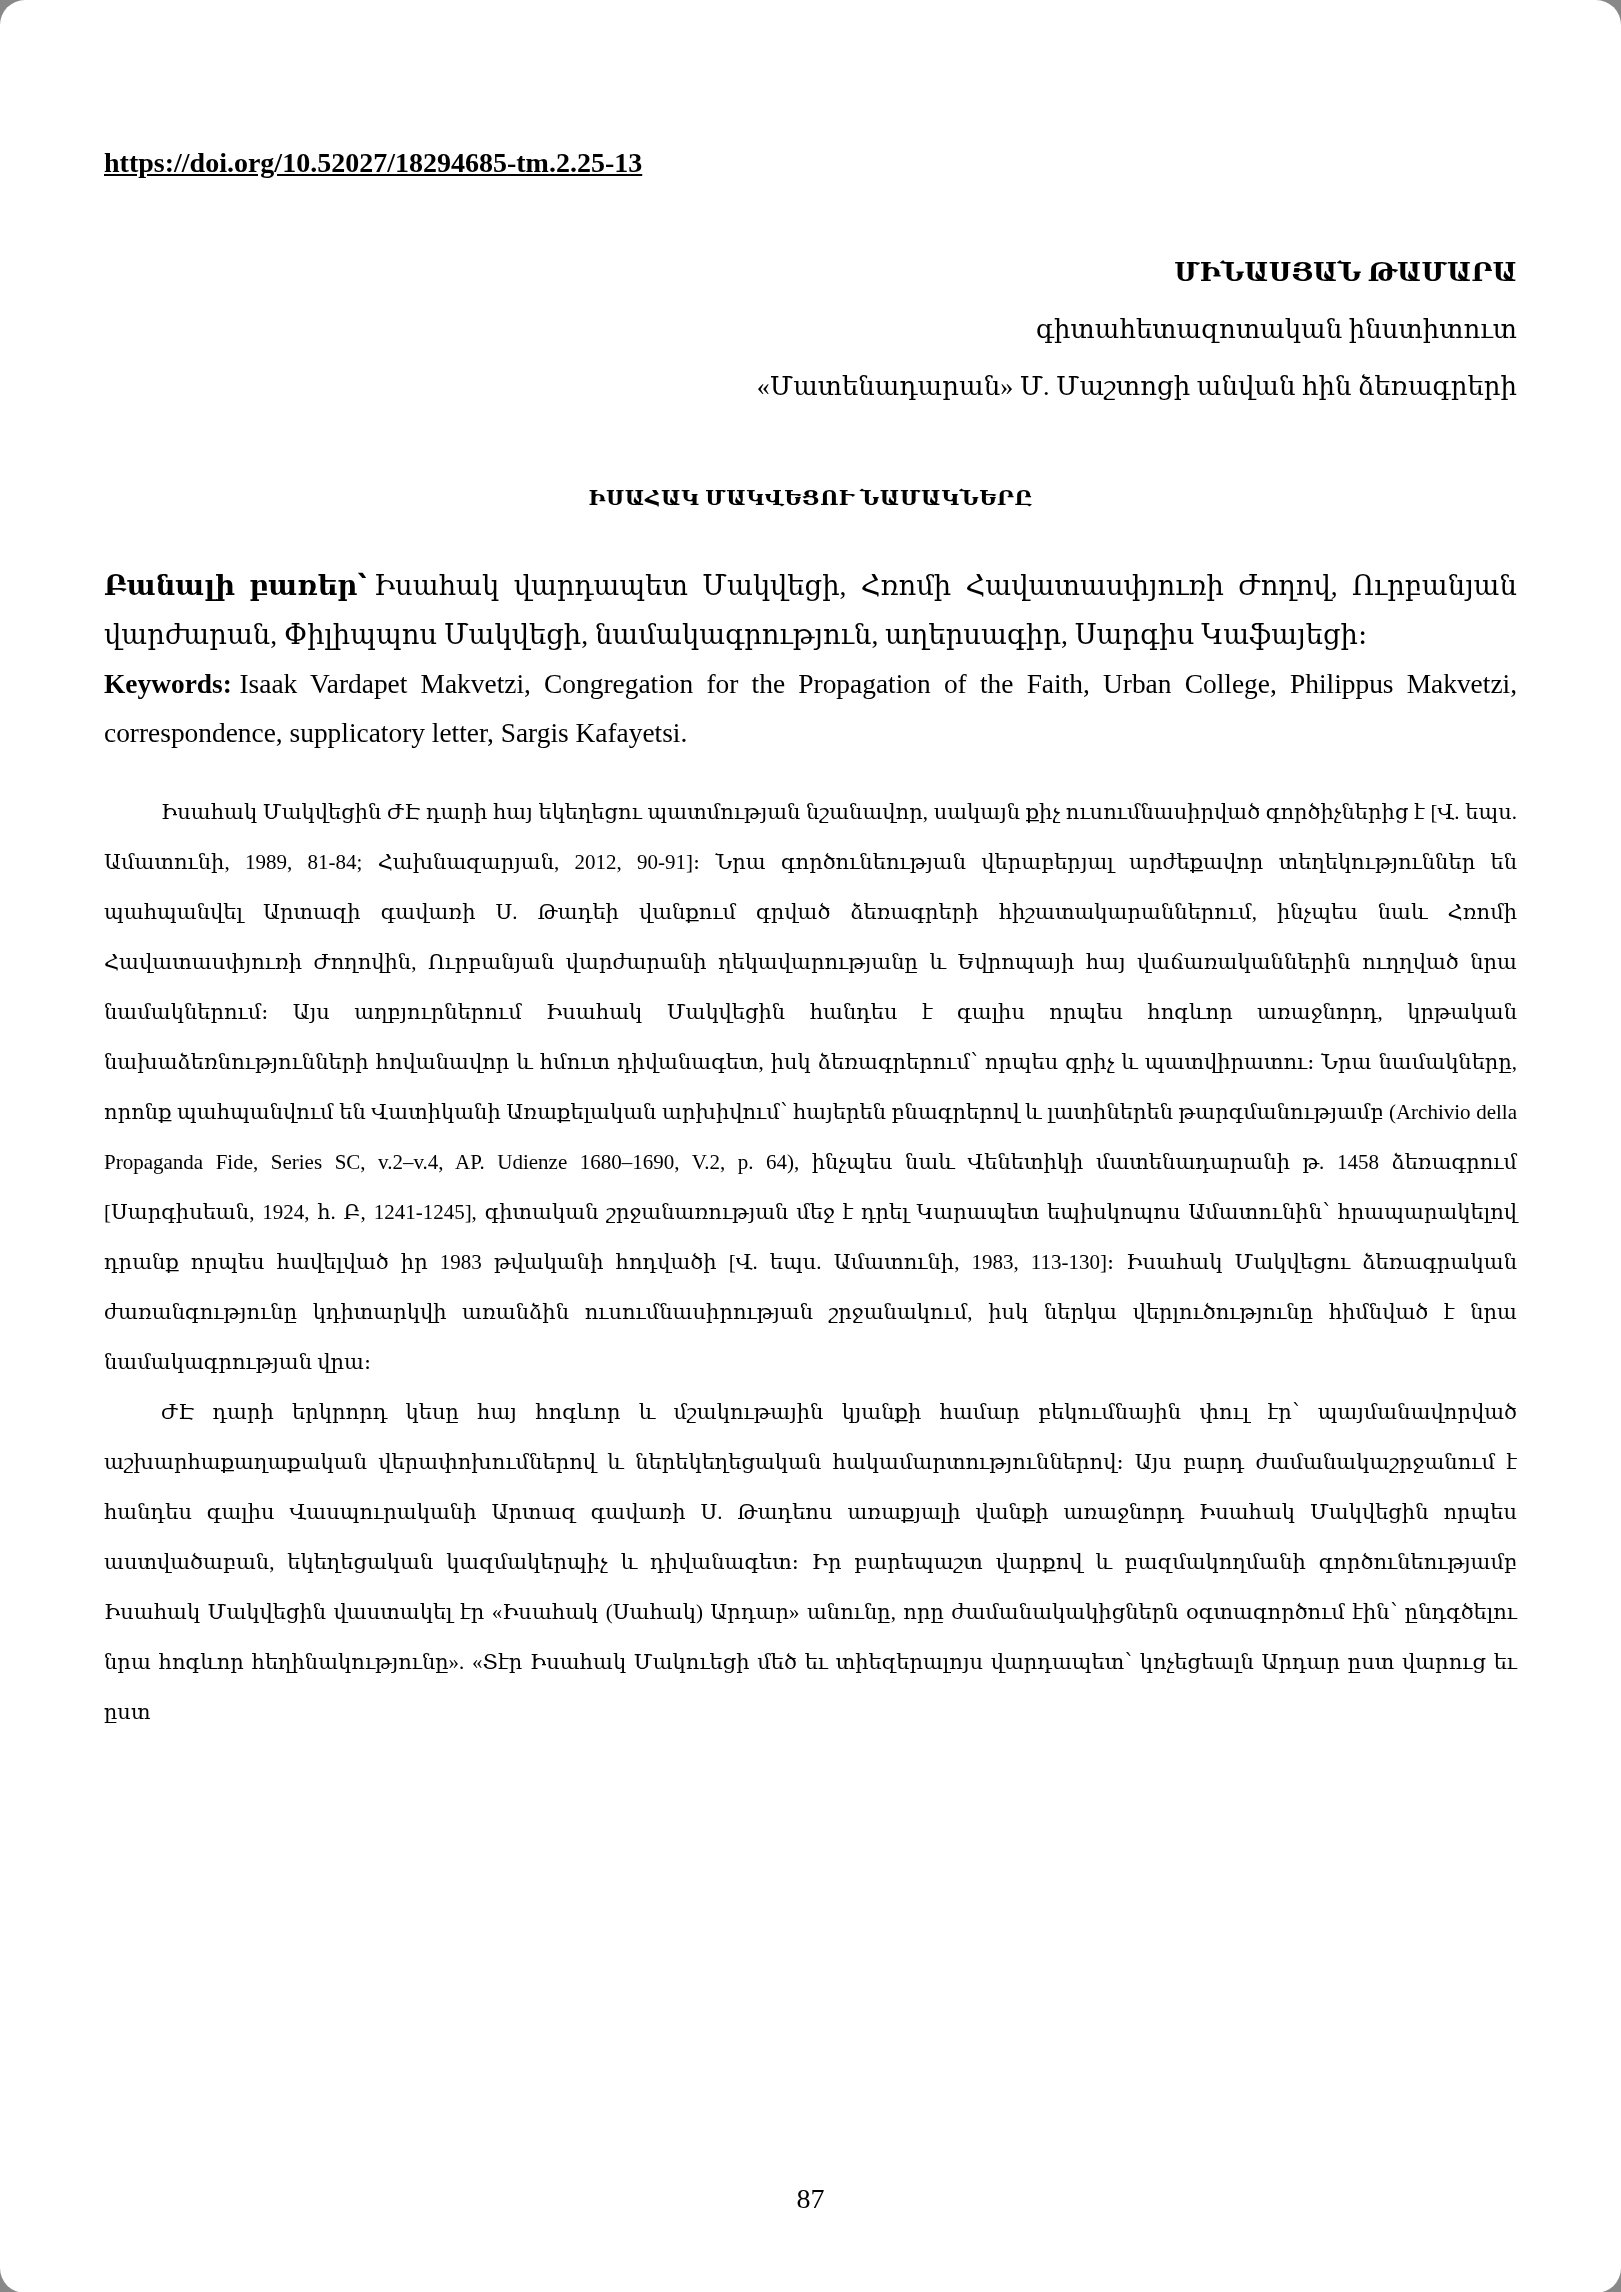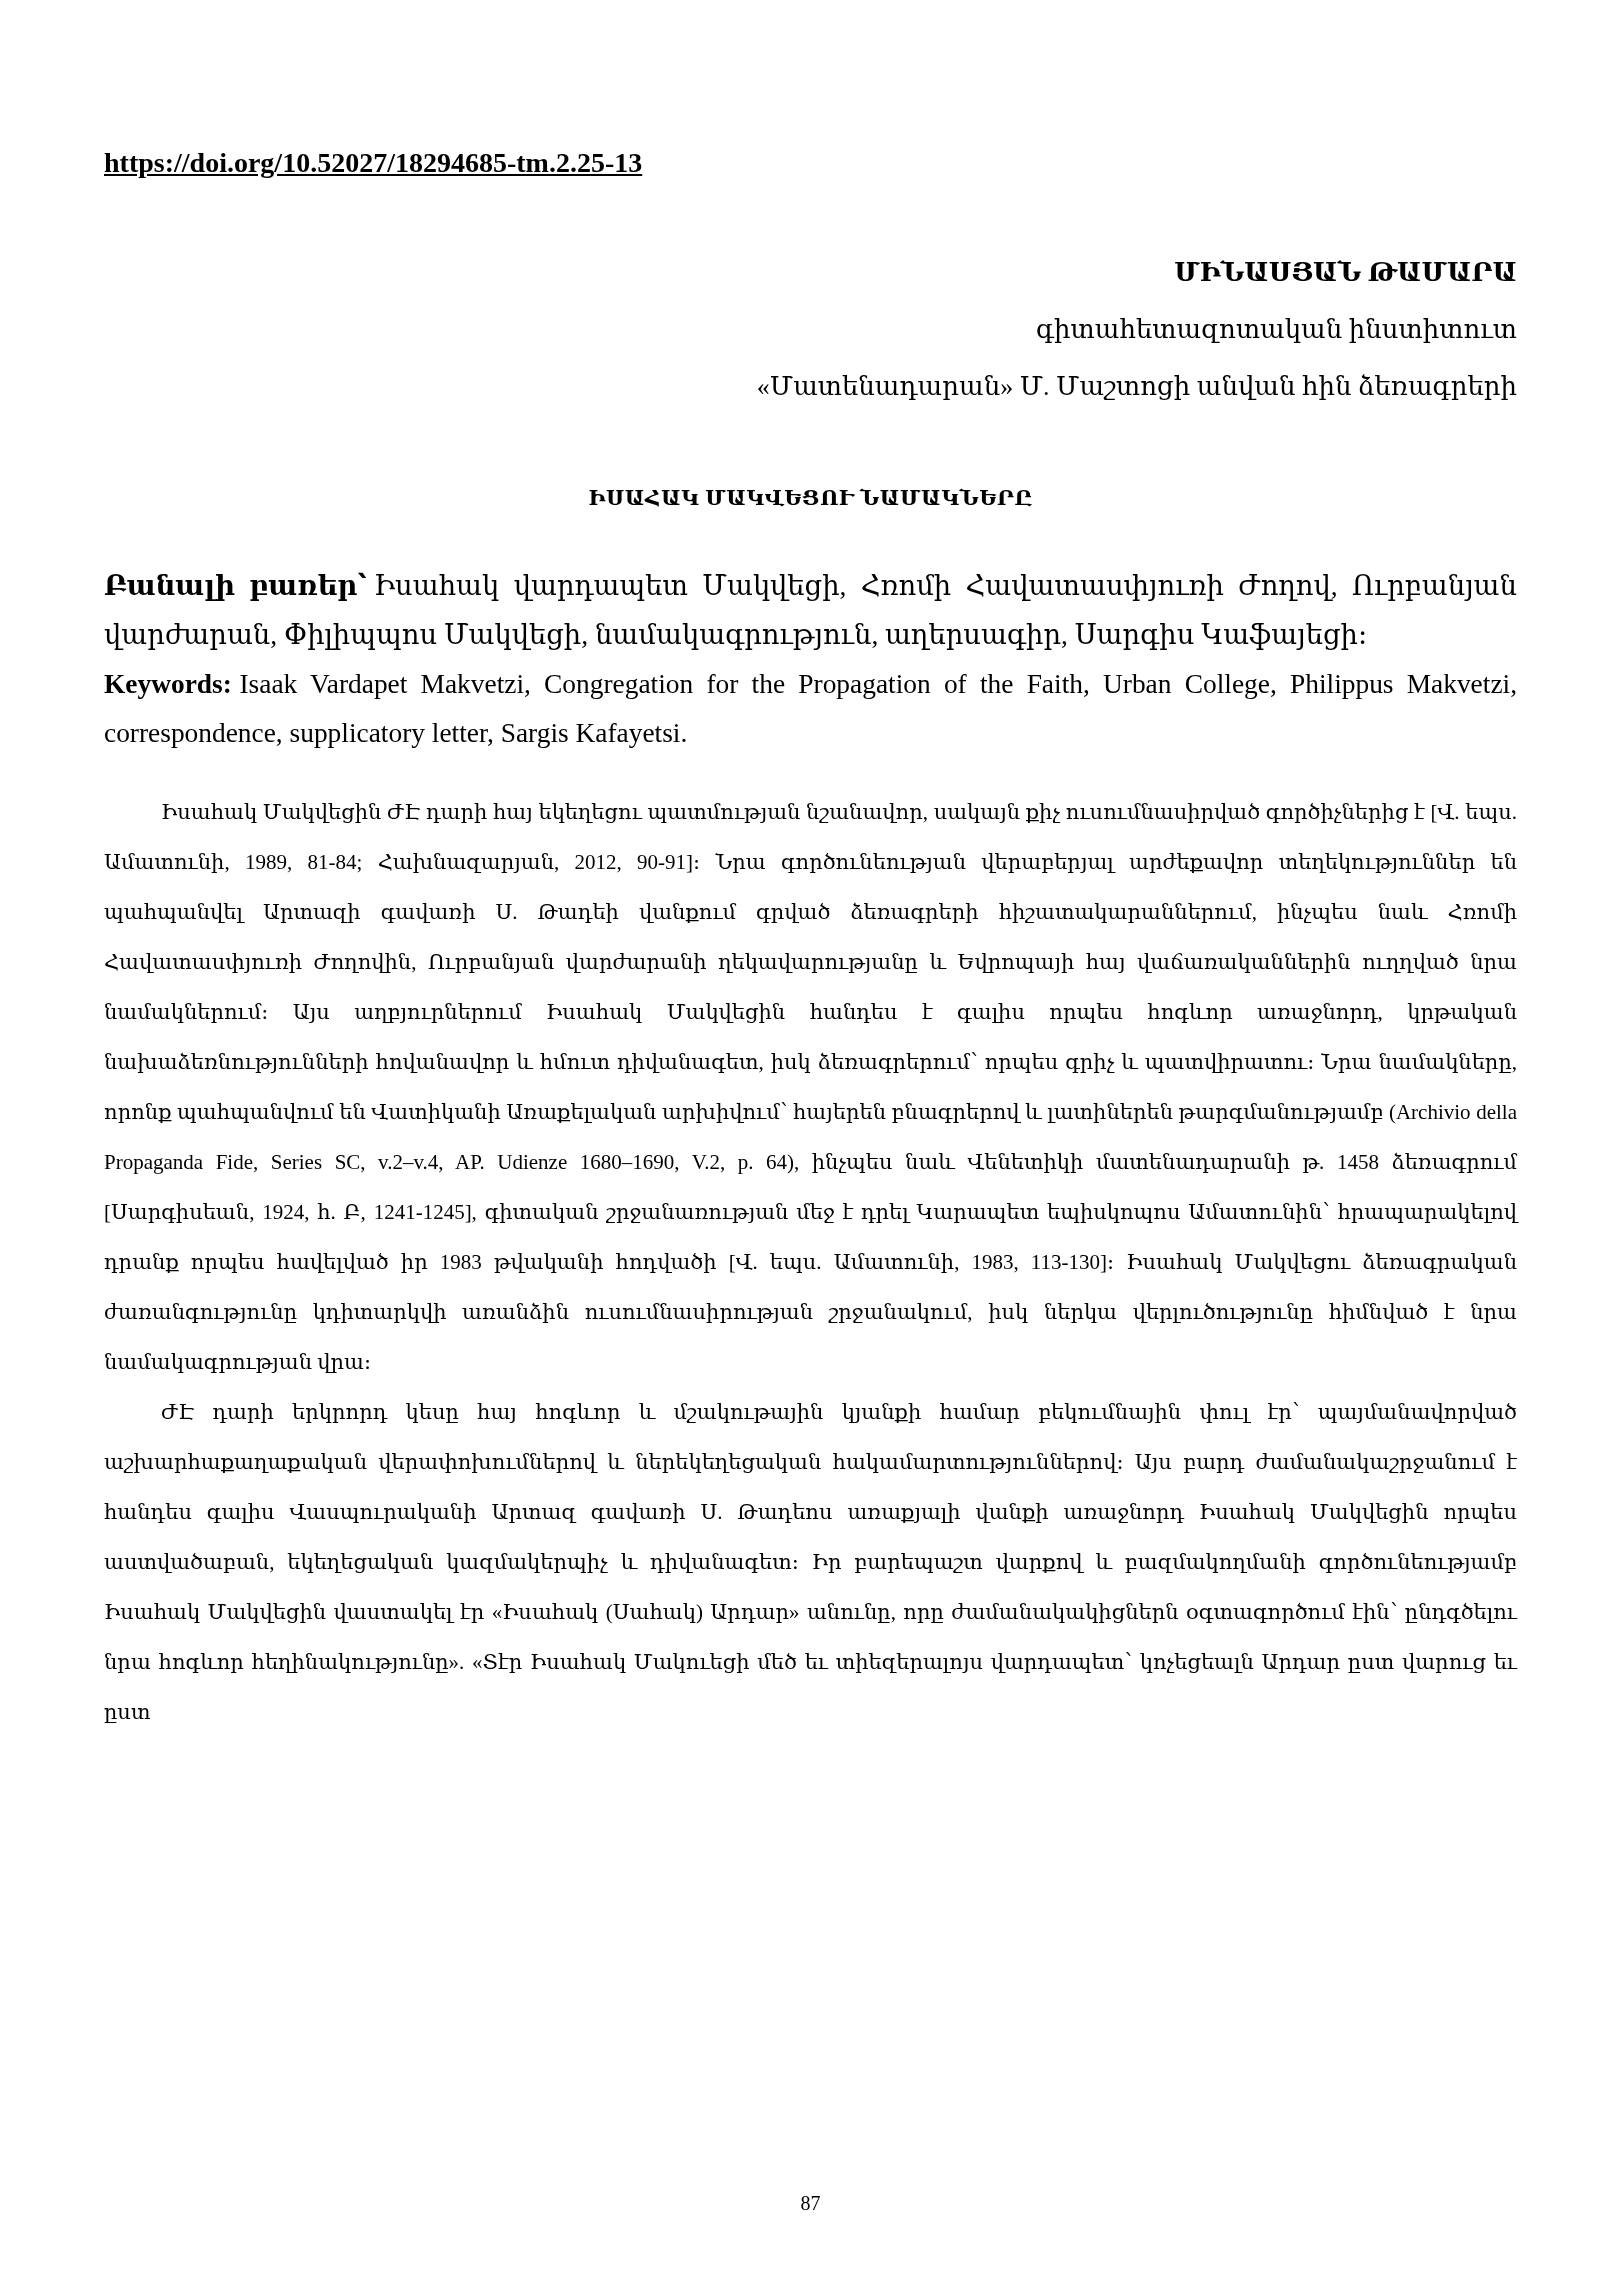--- a/index.html
+++ b/index.html
@@ -4,20 +4,21 @@
 <style>
   html,body{margin:0;padding:0;background:#888;}
   .page{
     position:relative;
     width:1621px;height:2293px;
     margin:0 auto;
     background:#ffffff;
     overflow:hidden;
     font-family:"Liberation Serif","DejaVu Serif",serif;
     color:#000;
+    border-radius:25px;
   }
   .content{
     margin:0 104px 0 104px;
   }
   .doi{
     padding-top:147px;
     font-size:28px;
     font-weight:bold;
   }
   .doi a{
@@ -59,21 +60,21 @@
     font-size:21px;
     line-height:50px;
     text-align:justify;
     text-indent:57px;
   }
   .page-number{
     position:absolute;
     bottom:78px;
     left:0;right:0;
     text-align:center;
-    font-size:20px;
+    font-size:28px;
   }
 </style>
 </head>
 <body>
 
 <div class="page">
   <div class="content">
 
     <div class="doi">
       <a href="#">https://doi.org/10.52027/18294685-tm.2.25-13</a>

